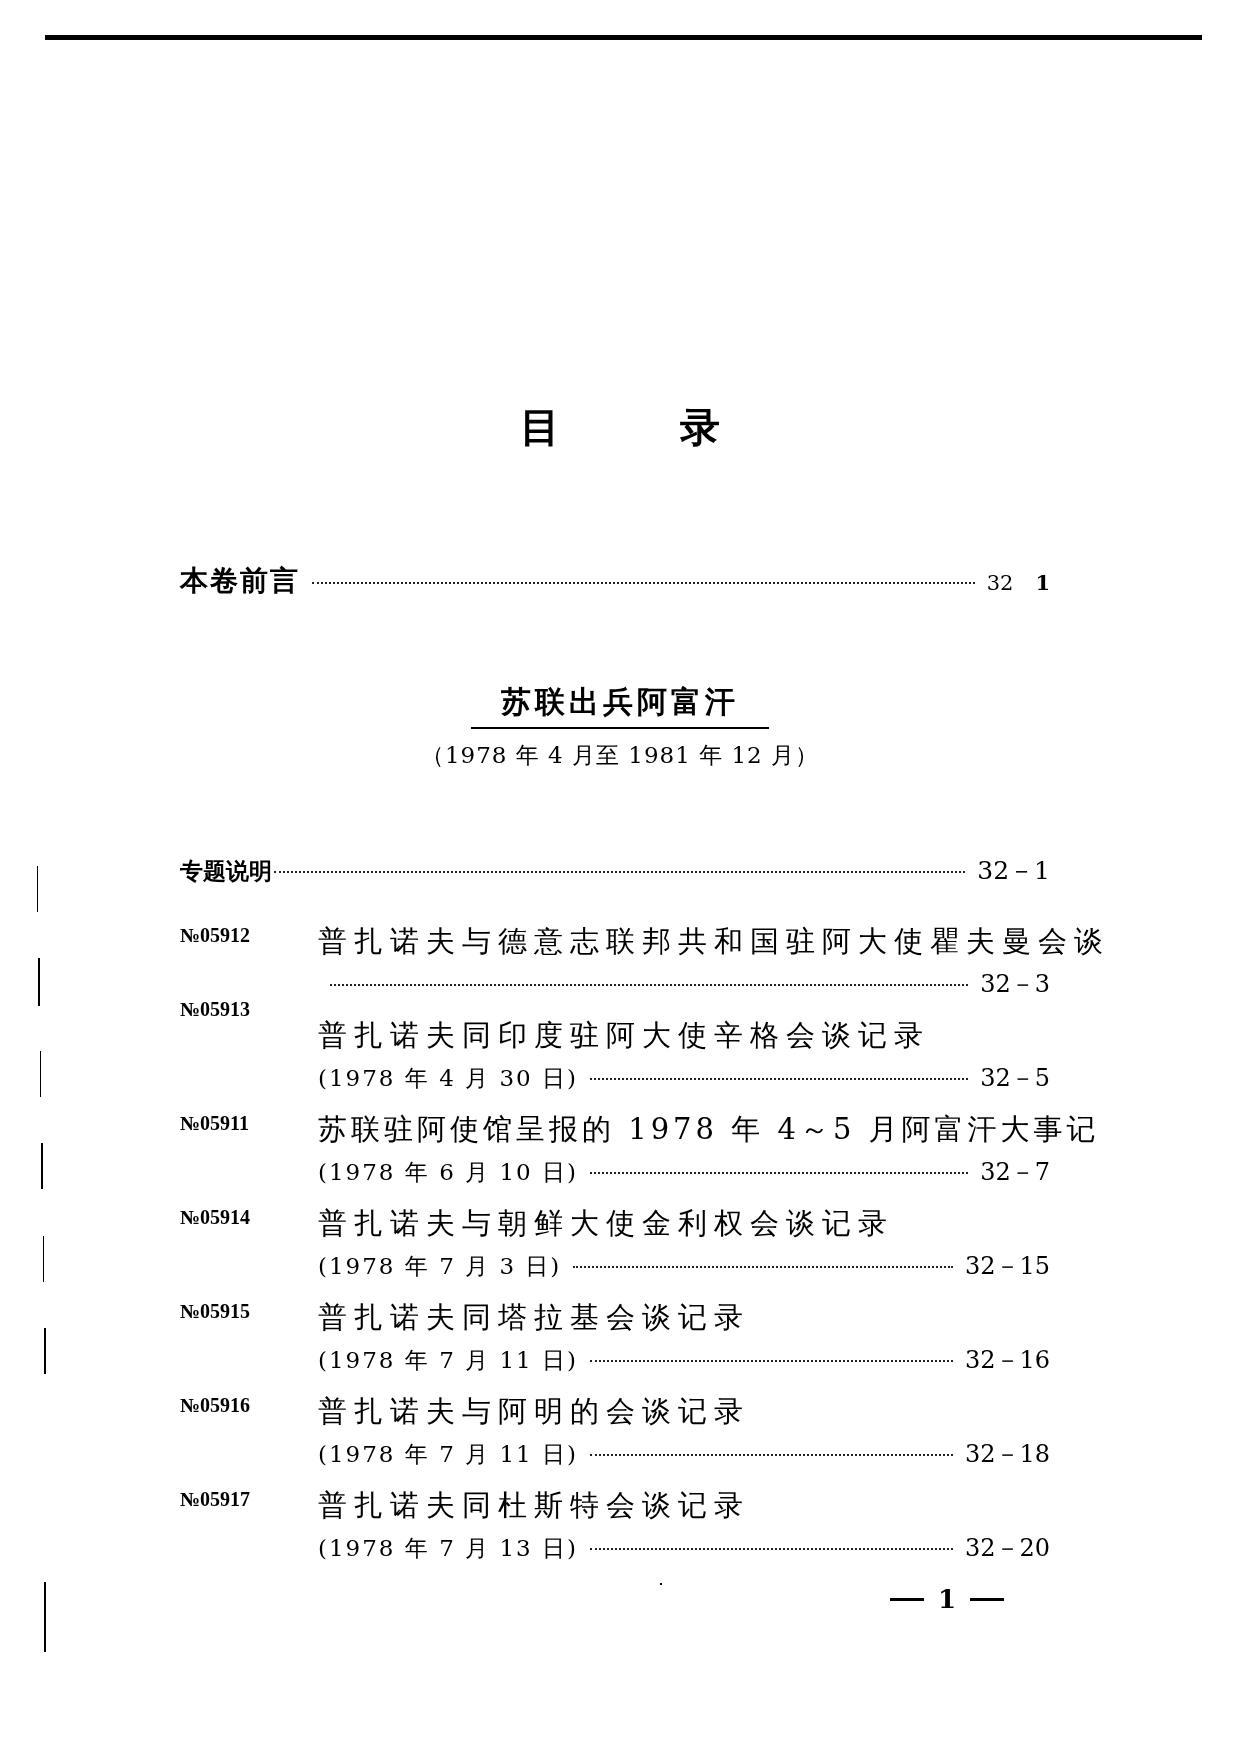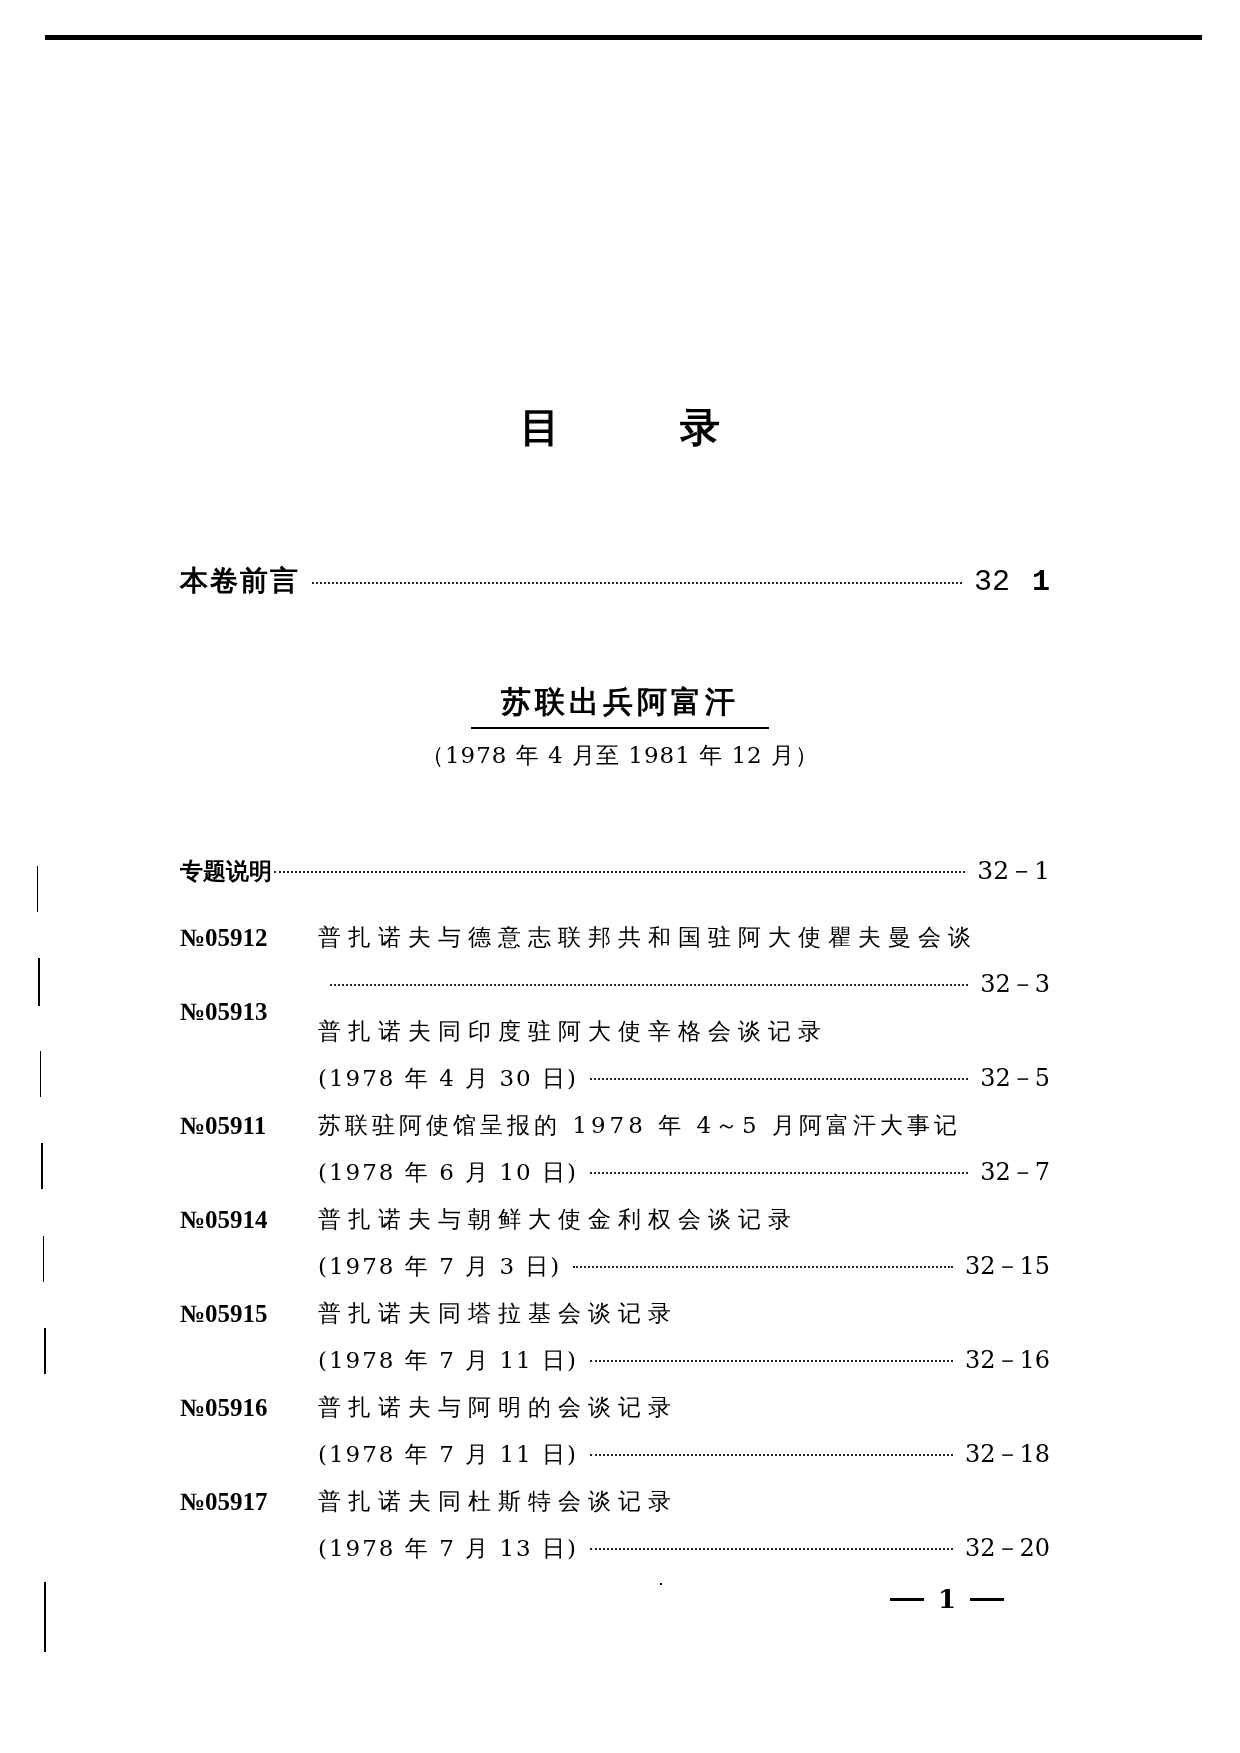--- a/index.html
+++ b/index.html
@@ -23,21 +23,21 @@
       position: absolute; left: 180px; width: 870px; display: flex; align-items: baseline;
       white-space: nowrap;
     }
     .toc-line .leader {
       flex: 1; border-bottom: 2px dotted #222; margin: 0 12px; transform: translateY(-6px);
     }
     .preface { top: 562px; font-size: 28px; }
     .preface .label {
       font-family: Liberation Mono, monospace; font-weight: bold; letter-spacing: 2px;
     }
-    .preface .page { font-size: 30px; font-family: Liberation Mono, monospace; }
+    .preface .page { font-size: 21px; }
     .preface .page .p2 { margin-left: 22px; font-weight: bold; }
 
     .section-heading {
       position: absolute; top: 682px; left: 0; width: 1240px; text-align: center;
     }
     .section-heading .title {
       display: inline-block; font-family: "DejaVu Sans", "Liberation Sans", sans-serif;
       font-weight: bold; font-size: 30px; letter-spacing: 4px; padding: 0 30px 4px 30px;
       border-bottom: 2px solid #000;
     }
@@ -46,25 +46,25 @@
       font-size: 23px; letter-spacing: 1px;
     }
 
     .intro { top: 854px; font-size: 25px; }
     .intro .label {
       font-family: "DejaVu Sans", "Liberation Sans", sans-serif; font-weight: bold; font-size: 23px;
     }
     .intro .leader { margin-left: 2px; }
 
     .entry-no {
-      position: absolute; left: 180px; font-size: 25px; font-weight: bold;
+      position: absolute; left: 180px; font-size: 20px; font-weight: bold;
       font-family: "Liberation Serif", "DejaVu Serif", serif;
     }
     .entry-title {
-      position: absolute; left: 318px; font-size: 23px; letter-spacing: 7px;
+      position: absolute; left: 318px; font-size: 29px; letter-spacing: 7px;
       font-family: "DejaVu Serif", "Liberation Serif", serif;
     }
     .entry-date { left: 318px; width: 732px; font-size: 23px; }
     .entry-date .date { letter-spacing: 2px; }
     .entry-date .page { font-size: 24px; }
 
     .page-number {
       position: absolute; top: 1584px; left: 890px; font-size: 26px; font-weight: bold;
       display: flex; align-items: center; gap: 14px;
     }

